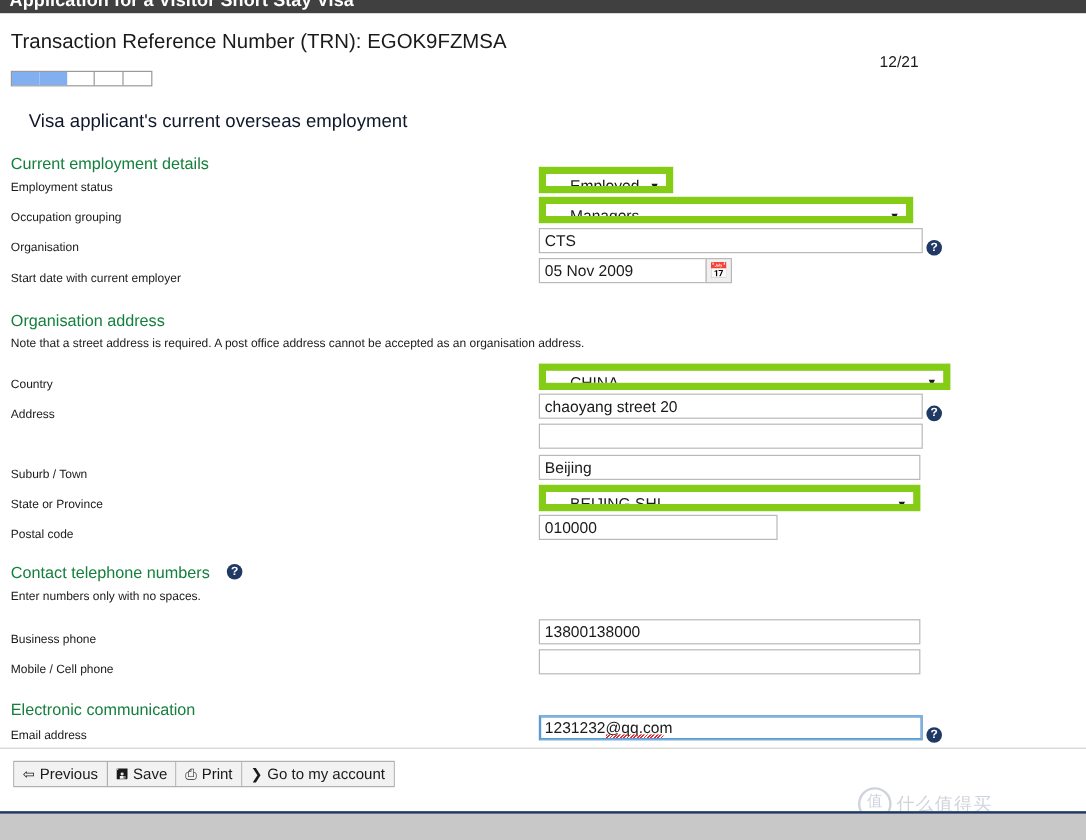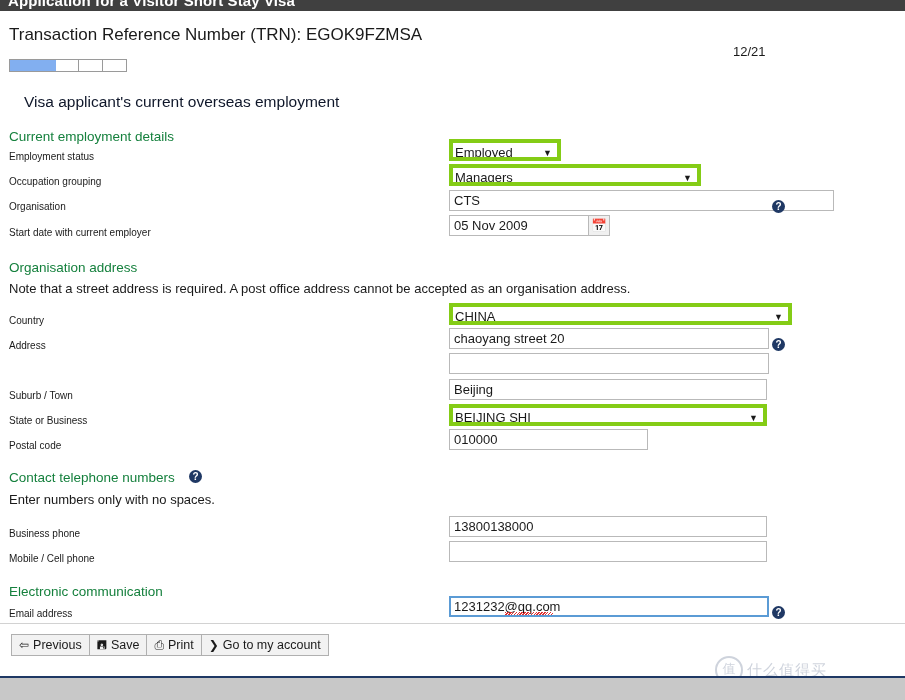--- a/index.html
+++ b/index.html
@@ -93,21 +93,21 @@
   .h-minor {
     position: absolute;
     left: 9px;
     font-size: 13.5px;
     color: #15803d;
     white-space: nowrap;
   }
   .note {
     position: absolute;
     left: 9px;
-    font-size: 13px;
+    font-size: 10px;
     color: #1a1a1a;
     white-space: nowrap;
   }
 
   
   .label {
     position: absolute;
     left: 9px;
     font-size: 10px;
     color: #1a1a1a;
@@ -133,26 +133,26 @@
     border: 1px solid #5b9bd5;
     outline: 1px solid #5b9bd5;
     outline-offset: -2px;
   }
 
   .select {
     position: absolute;
     left: 449px;
     box-sizing: border-box;
     height: 22px;
-    border: 4px solid #84cc16;
+    border: 6px solid #84cc16;
     background: #ffffff;
     font-size: 13px;
     color: #1a1a1a;
     line-height: 20px;
-    padding: 0 2px;
+    padding: 0 20px;
     white-space: nowrap;
     overflow: hidden;
   }
   .select .caret {
     position: absolute;
     right: 5px;
     top: 0;
     font-size: 9px;
     line-height: 21px;
     color: #1a1a1a;
@@ -295,27 +295,27 @@
 
   <div class="h-minor" style="top:118px;">Current employment details</div>
 
   <div class="label" style="top:140px;">Employment status</div>
   <div class="select" style="top:128px; width:112px;">
     <span>Employed</span>
     <span class="caret">▼</span>
   </div>
 
   <div class="label" style="top:165px;">Occupation grouping</div>
-  <div class="select" style="top:153px; width:252px;">
+  <div class="select" style="top:153px; width:312px;">
     <span>Managers</span>
     <span class="caret">▼</span>
   </div>
 
   <div class="label" style="top:190px;"><span>Organisation</span></div>
-  <div class="field" style="top:179px; width:385px;">
+  <div class="field" style="top:179px; width:320px;">
     <span>CTS</span>
   </div>
   <div class="help" style="left:772px; top:189px;">?</div>
 
   <div class="label" style="top:216px;">Start date with current employer</div>
   <div class="field" style="top:204px; width:140px;">
     <span>05 Nov 2009</span>
   </div>
   <div class="calbtn" style="left:588px; top:204px;">📅</div>
 
@@ -336,21 +336,21 @@
 
   <div class="field" style="top:342px; width:320px;">
     <span></span>
   </div>
 
   <div class="label" style="top:379px;">Suburb / Town</div>
   <div class="field" style="top:368px; width:318px;">
     <span>Beijing</span>
   </div>
 
-  <div class="label" style="top:404px;">State or Business</div>
+  <div class="label" style="top:404px;">State or Province</div>
   <div class="select" style="top:393px; width:318px;">
     <span>BEIJING SHI</span>
     <span class="caret">▼</span>
   </div>
 
   <div class="label" style="top:429px;">Postal code</div>
   <div class="field" style="top:418px; width:199px;">
     <span>010000</span>
   </div>
 

